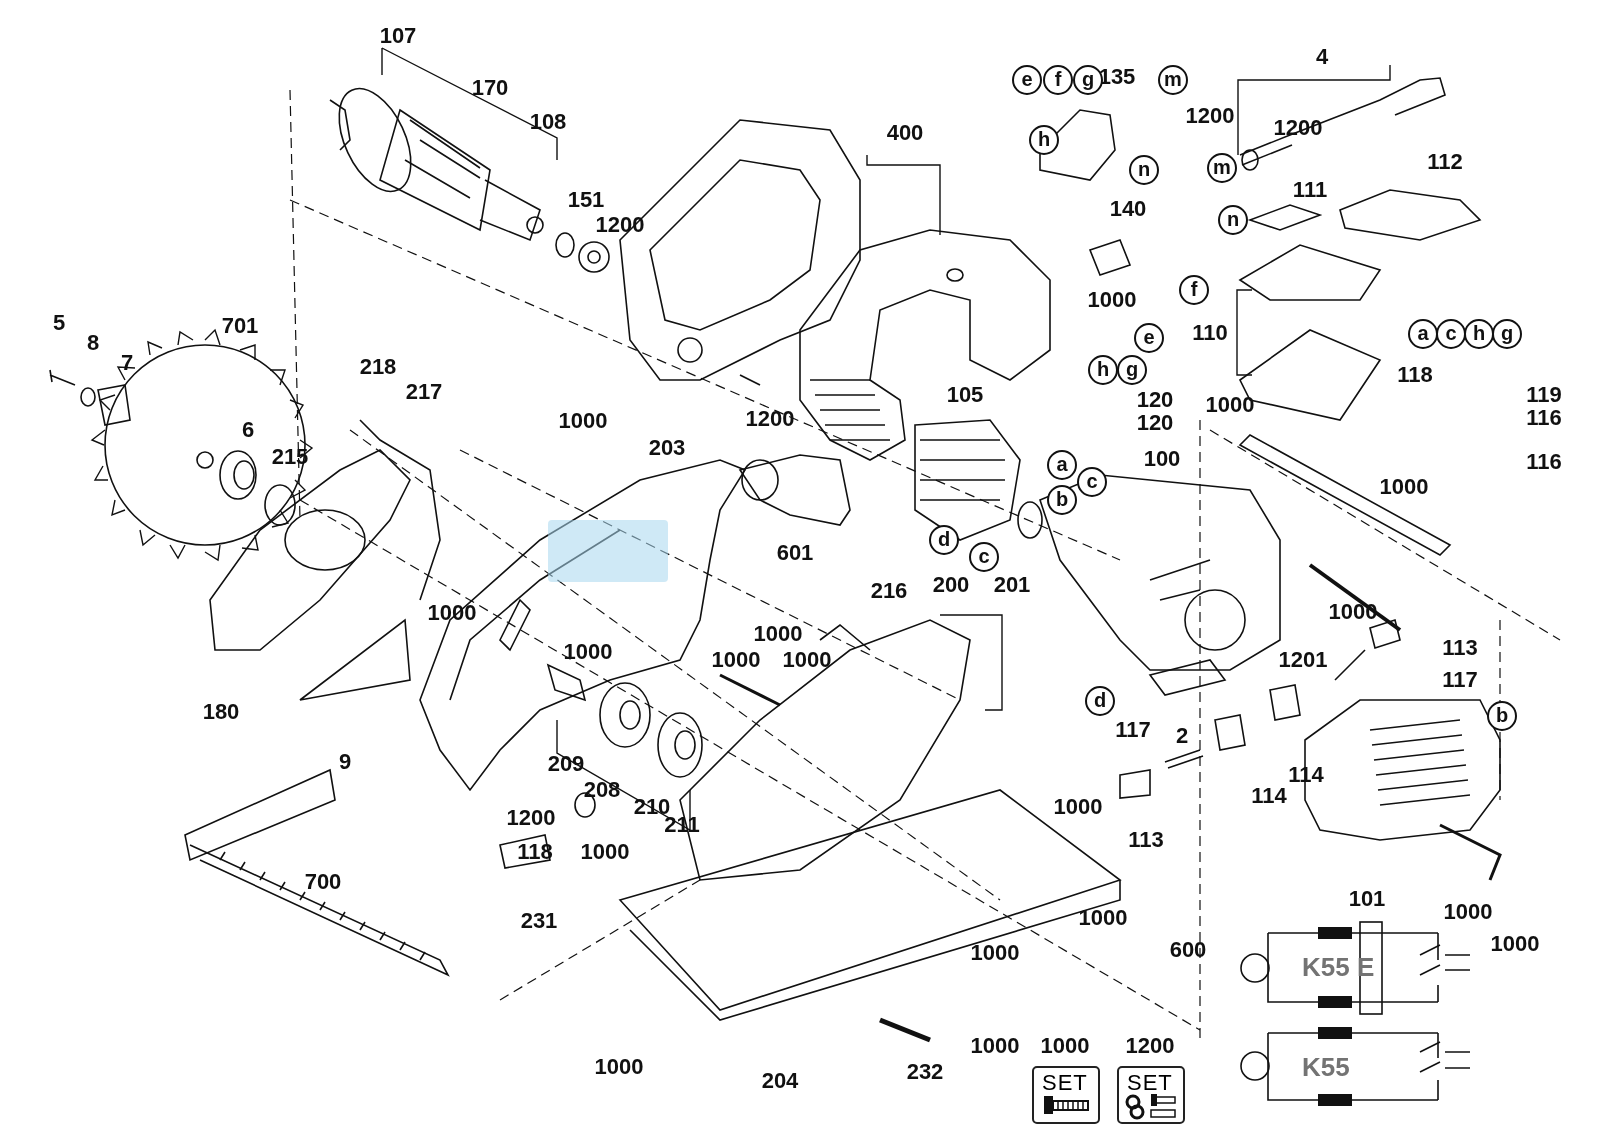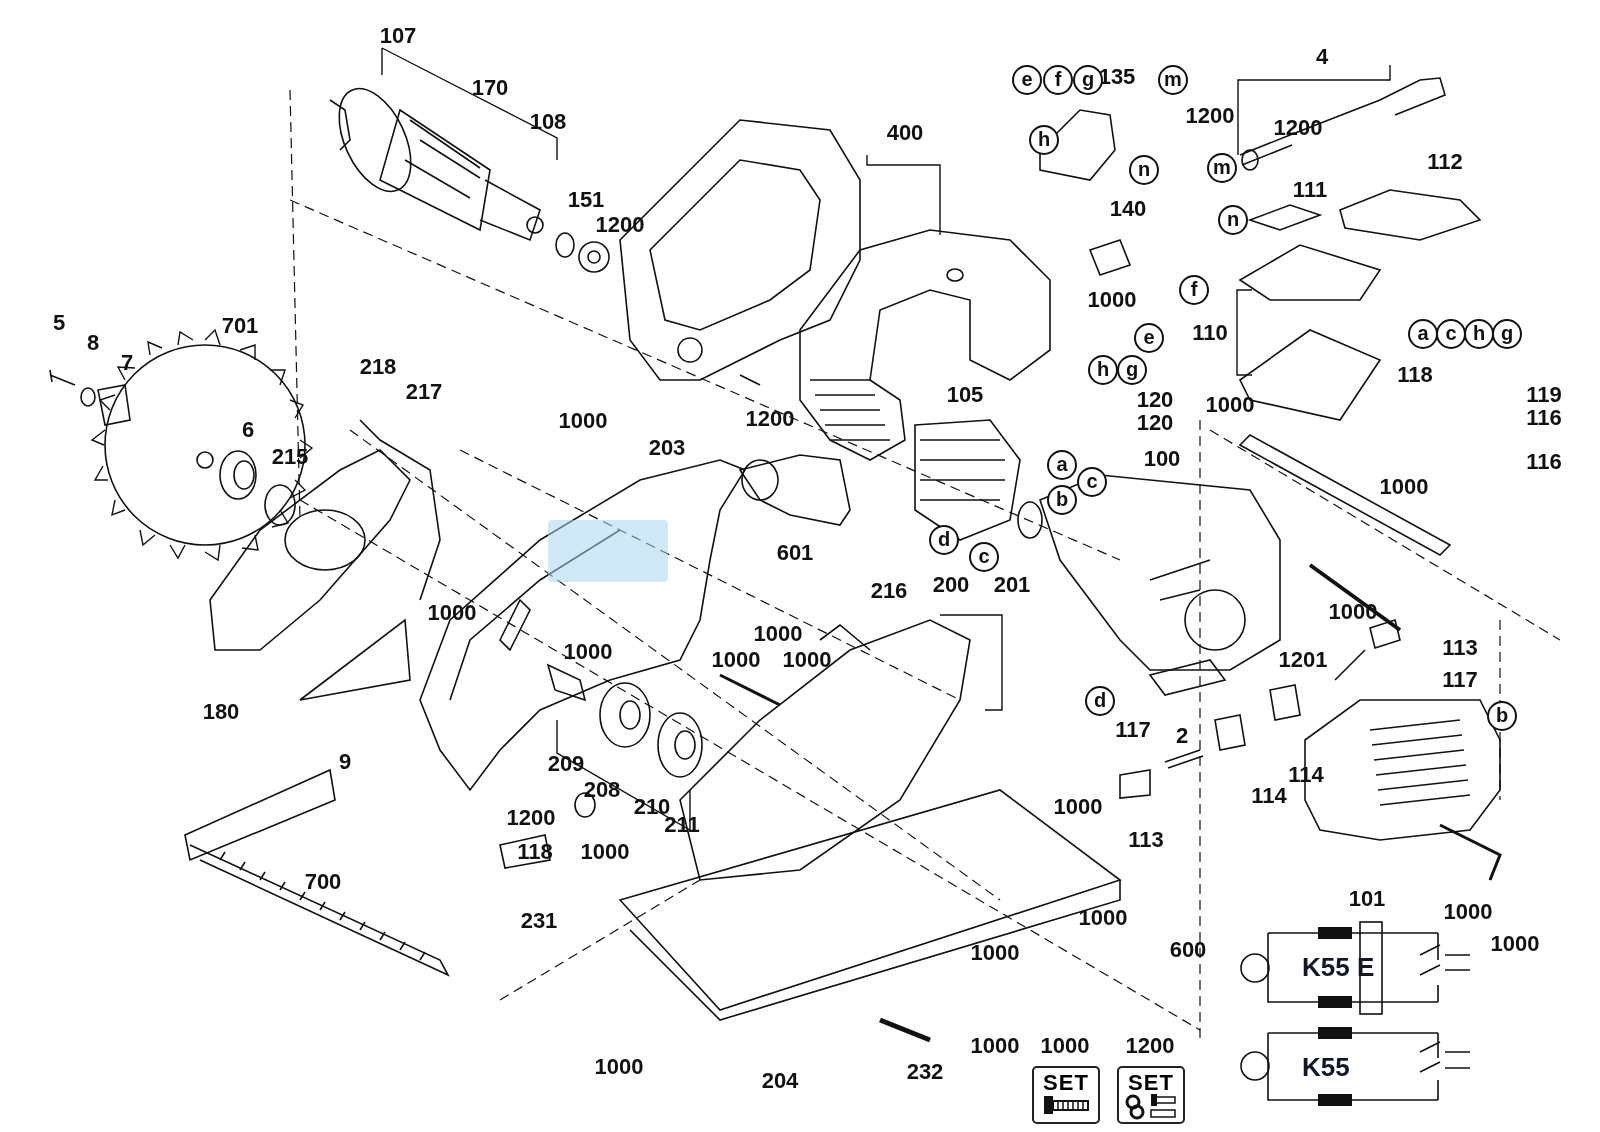--- a/index.html
+++ b/index.html
@@ -2,25 +2,25 @@
 <html><head>
 <meta charset="utf-8">
 <style>
   html,body{margin:0;padding:0;background:#ffffff;}
   body{width:1600px;height:1132px;position:relative;overflow:hidden;font-family:"Liberation Sans",sans-serif;}
   #diagram{position:absolute;left:0;top:0;width:1600px;height:1132px;}
   .lbl{position:absolute;font-weight:bold;font-size:22px;color:#111;line-height:1;white-space:nowrap;transform:translate(-50%,-50%);}
   .circ{position:absolute;width:26px;height:26px;border:2px solid #111;border-radius:50%;background:#fff;
         font-weight:bold;font-size:20px;line-height:24px;text-align:center;color:#111;transform:translate(-50%,-50%);}
   .setbox{position:absolute;width:64px;height:54px;border:2px solid #222;border-radius:5px;background:#fff;}
-  .setbox .t{position:absolute;left:0;right:0;top:2px;text-align:center;font-weight:bold;font-size:22px;letter-spacing:1px;}
+  .setbox .t{position:absolute;left:0;right:0;top:2px;text-align:left;font-weight:normal;font-size:22px;letter-spacing:1px;padding-left:8px;}
   .wm{position:absolute;left:640px;top:515px;font-family:"DejaVu Sans",sans-serif;font-weight:bold;font-size:78px;color:#c7c7c7;opacity:.75;letter-spacing:2px;}
   .wm small{font-size:44px;color:#cfcfcf;}
   .wm-logo{position:absolute;left:548px;top:520px;width:120px;height:62px;background:#a7d7ef;opacity:.55;border-radius:4px;}
-  .circuit-lbl{position:absolute;font-weight:bold;font-size:26px;color:#0f172a;}
+  .circuit-lbl{position:absolute;font-weight:bold;font-size:26px;color:#737373;}
 </style>
 </head>
 <body>
 
 <div id="diagram">
 <svg width="1600" height="1132" viewBox="0 0 1600 1132" style="position:absolute;left:0;top:0">
   <g fill="none" stroke="#111" stroke-width="1.6">
 
     <g stroke-dasharray="10,6" stroke-width="1.2">
       <path d="M290 90 L300 520"></path>

